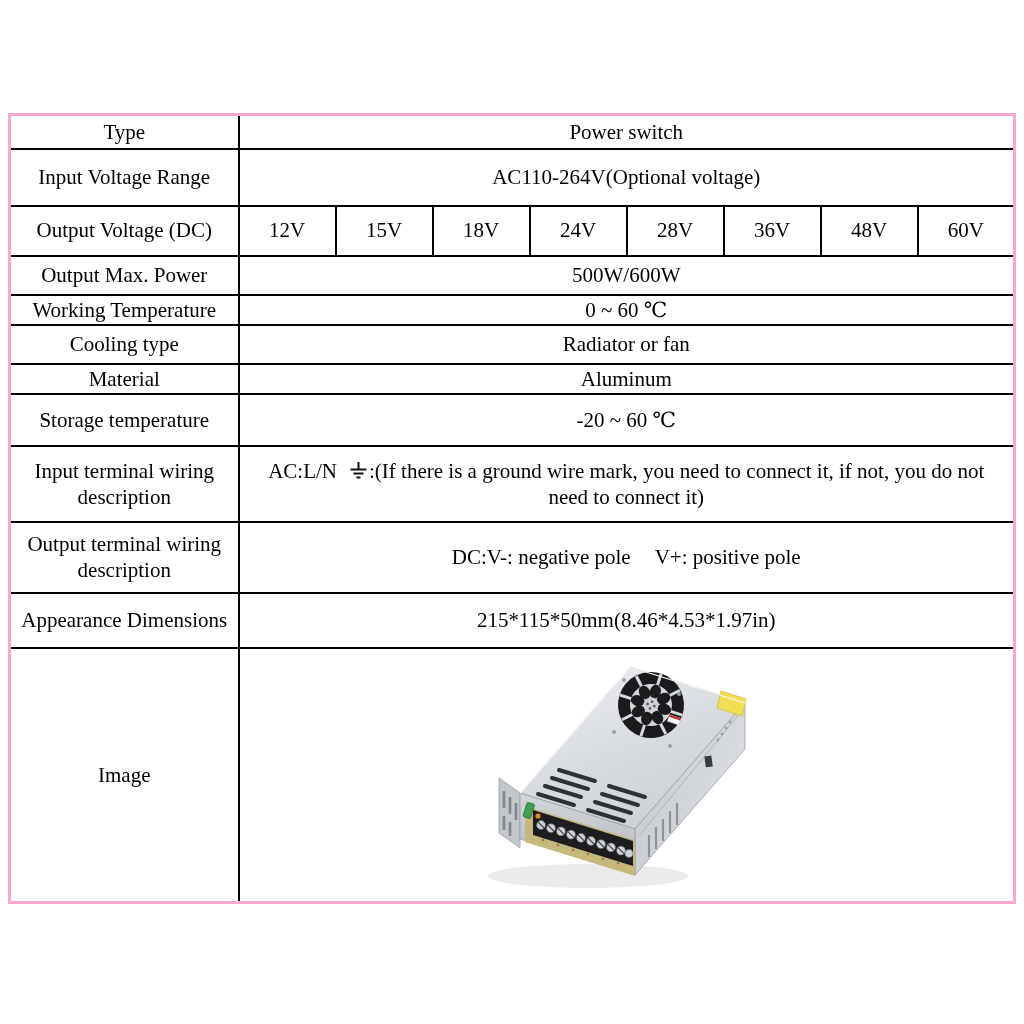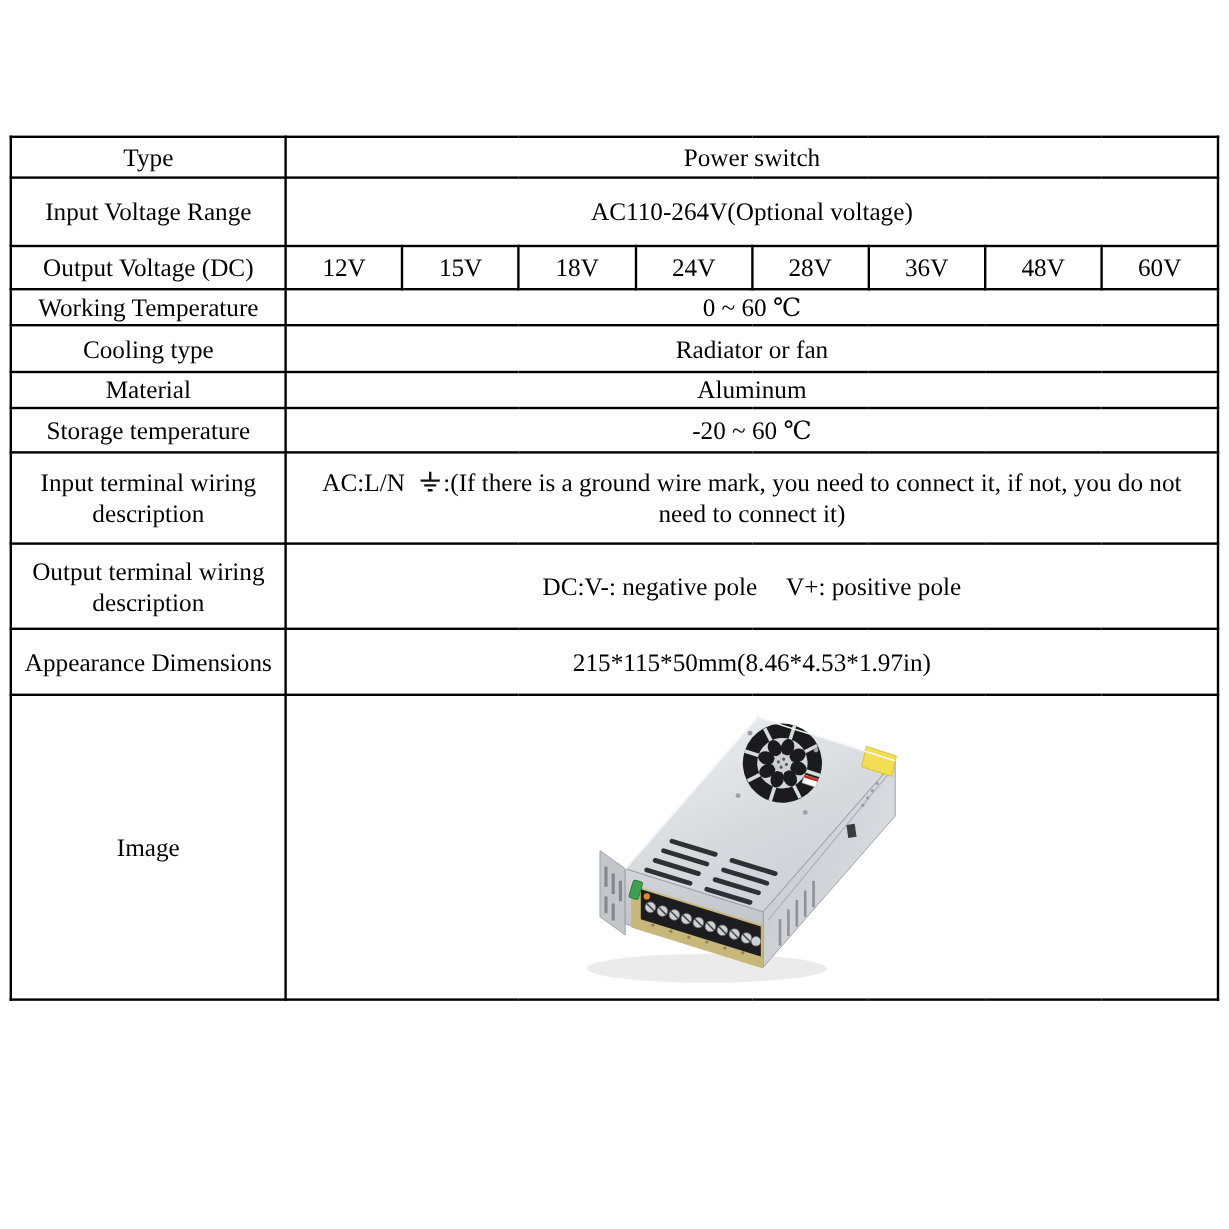--- a/index.html
+++ b/index.html
@@ -8,21 +8,21 @@
     background:#ffffff;
     font-family:"Liberation Serif","DejaVu Serif",serif;
     color:#000;
     position:relative;
   }
   table.spec {
     position:absolute; left:8px; top:113px;
     width:1008px;
     border-collapse:collapse;
     table-layout:fixed;
-    border:1px solid #f9a8d4;
+    border:3px solid #f9a8d4;
     padding-left:44px;
   }
   table.spec th, table.spec td {
     border:2px solid #000;
     font-size:21px;
     font-weight:normal;
     text-align:center;
     vertical-align:middle;
     padding:1px 8px;
     line-height:1.24;
@@ -53,50 +53,54 @@
       <tr style="height:34px">
     <th>Type</th>
     <td colspan="8">Power switch</td>
   </tr>
 
   <tr style="height:57px">
     <th>Input Voltage Range</th>
     <td colspan="8">AC110-264V(Optional voltage)</td>
   </tr>
 
-  <tr style="height:36px">
+  <tr style="height:50px">
     <th>Output Voltage (DC)</th>
     <td>12V</td>
     <td>15V</td>
     <td>18V</td>
     <td>24V</td>
     <td>28V</td>
     <td>36V</td>
     <td>48V</td>
     <td>60V</td>
   </tr>
 
+  <tr style="height:39px">
+    <th>Output Max. Power</th>
+    <td colspan="8">500W/600W</td>
+  </tr>
 
   <tr style="height:24px">
     <th>Working Temperature</th>
     <td colspan="8">0 ~ 60 ℃</td>
   </tr>
 
 
   <tr style="height:39px">
     <th>Cooling type</th>
     <td colspan="8">Radiator or fan</td>
   </tr>
 
   <tr style="height:21px">
     <th>Material</th>
     <td colspan="8">Aluminum</td>
   </tr>
 
-  <tr style="height:37px">
+  <tr style="height:52px">
     <th>Storage temperature</th>
     <td colspan="8">-20 ~ 60 ℃</td>
   </tr>
 
   <tr style="height:76px">
     <th>Input terminal wiring description</th>
     <td colspan="8"><span>AC:L/N</span><svg class="gnd-icon" width="19" height="17" viewBox="0 0 19 17">
             <g stroke="#111" stroke-width="2" fill="none">
               <line x1="9.5" y1="0" x2="9.5" y2="7"></line>
               <line x1="1.5" y1="7.5" x2="17.5" y2="7.5"></line>

